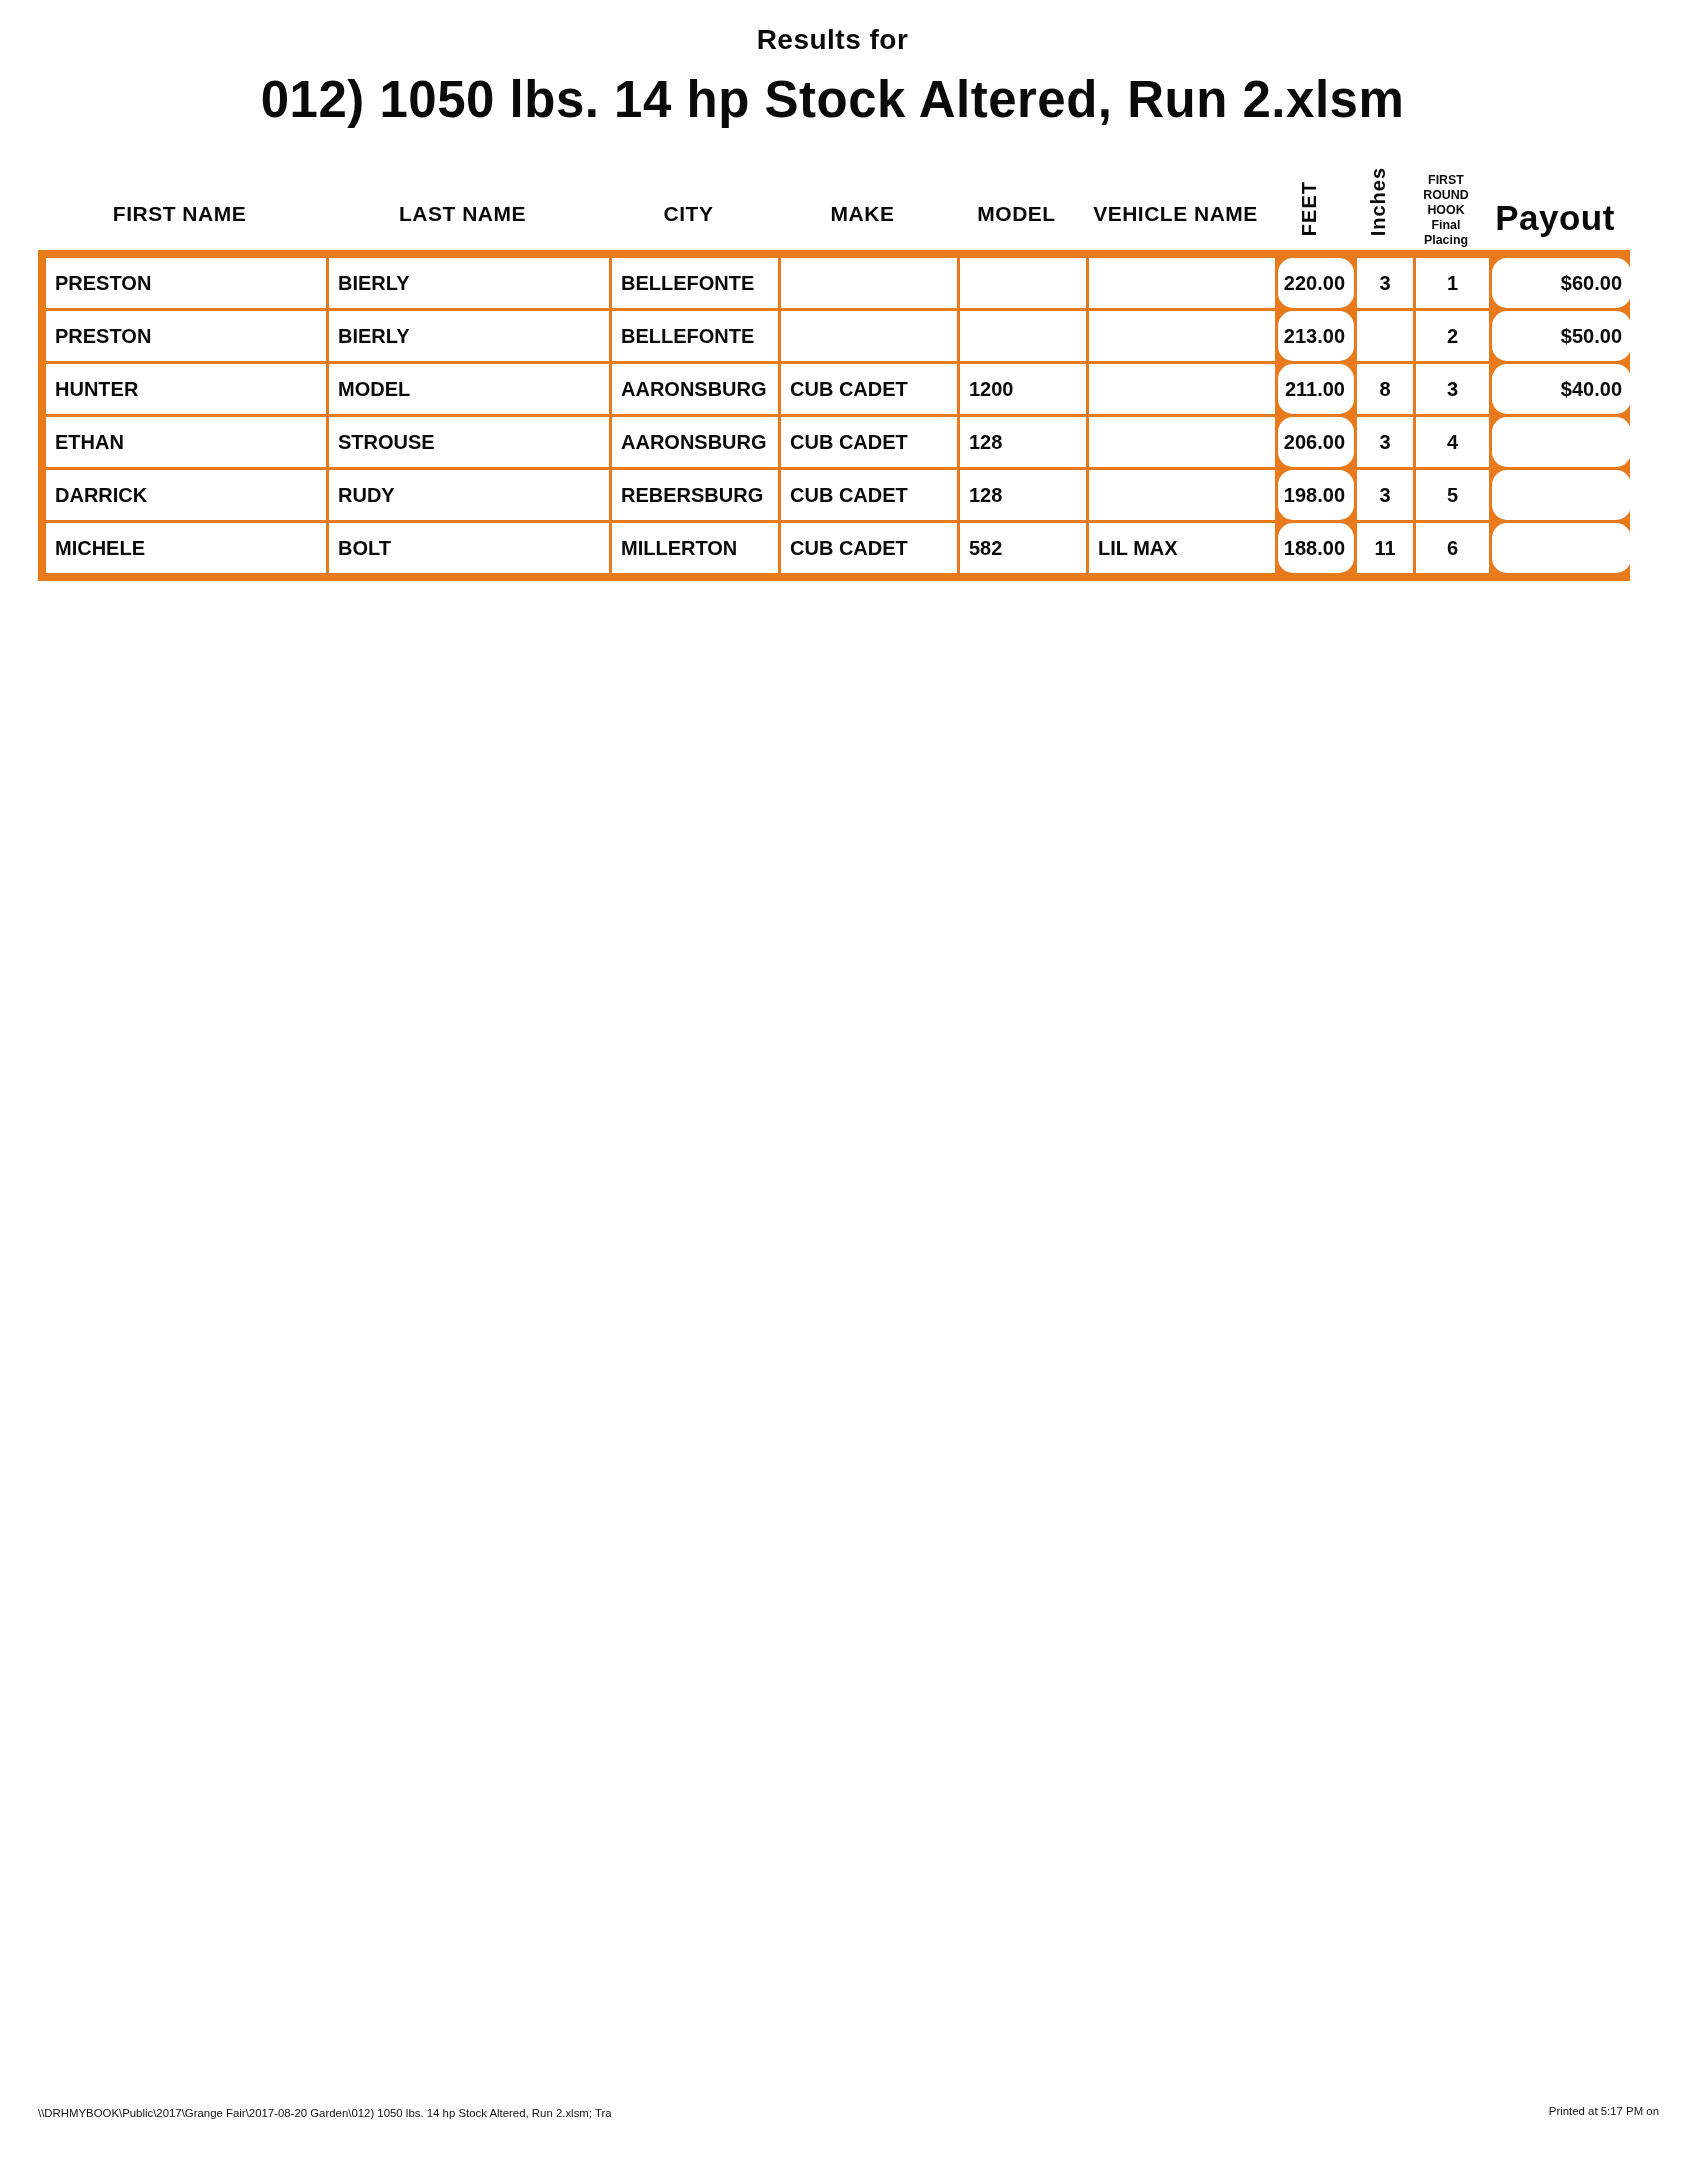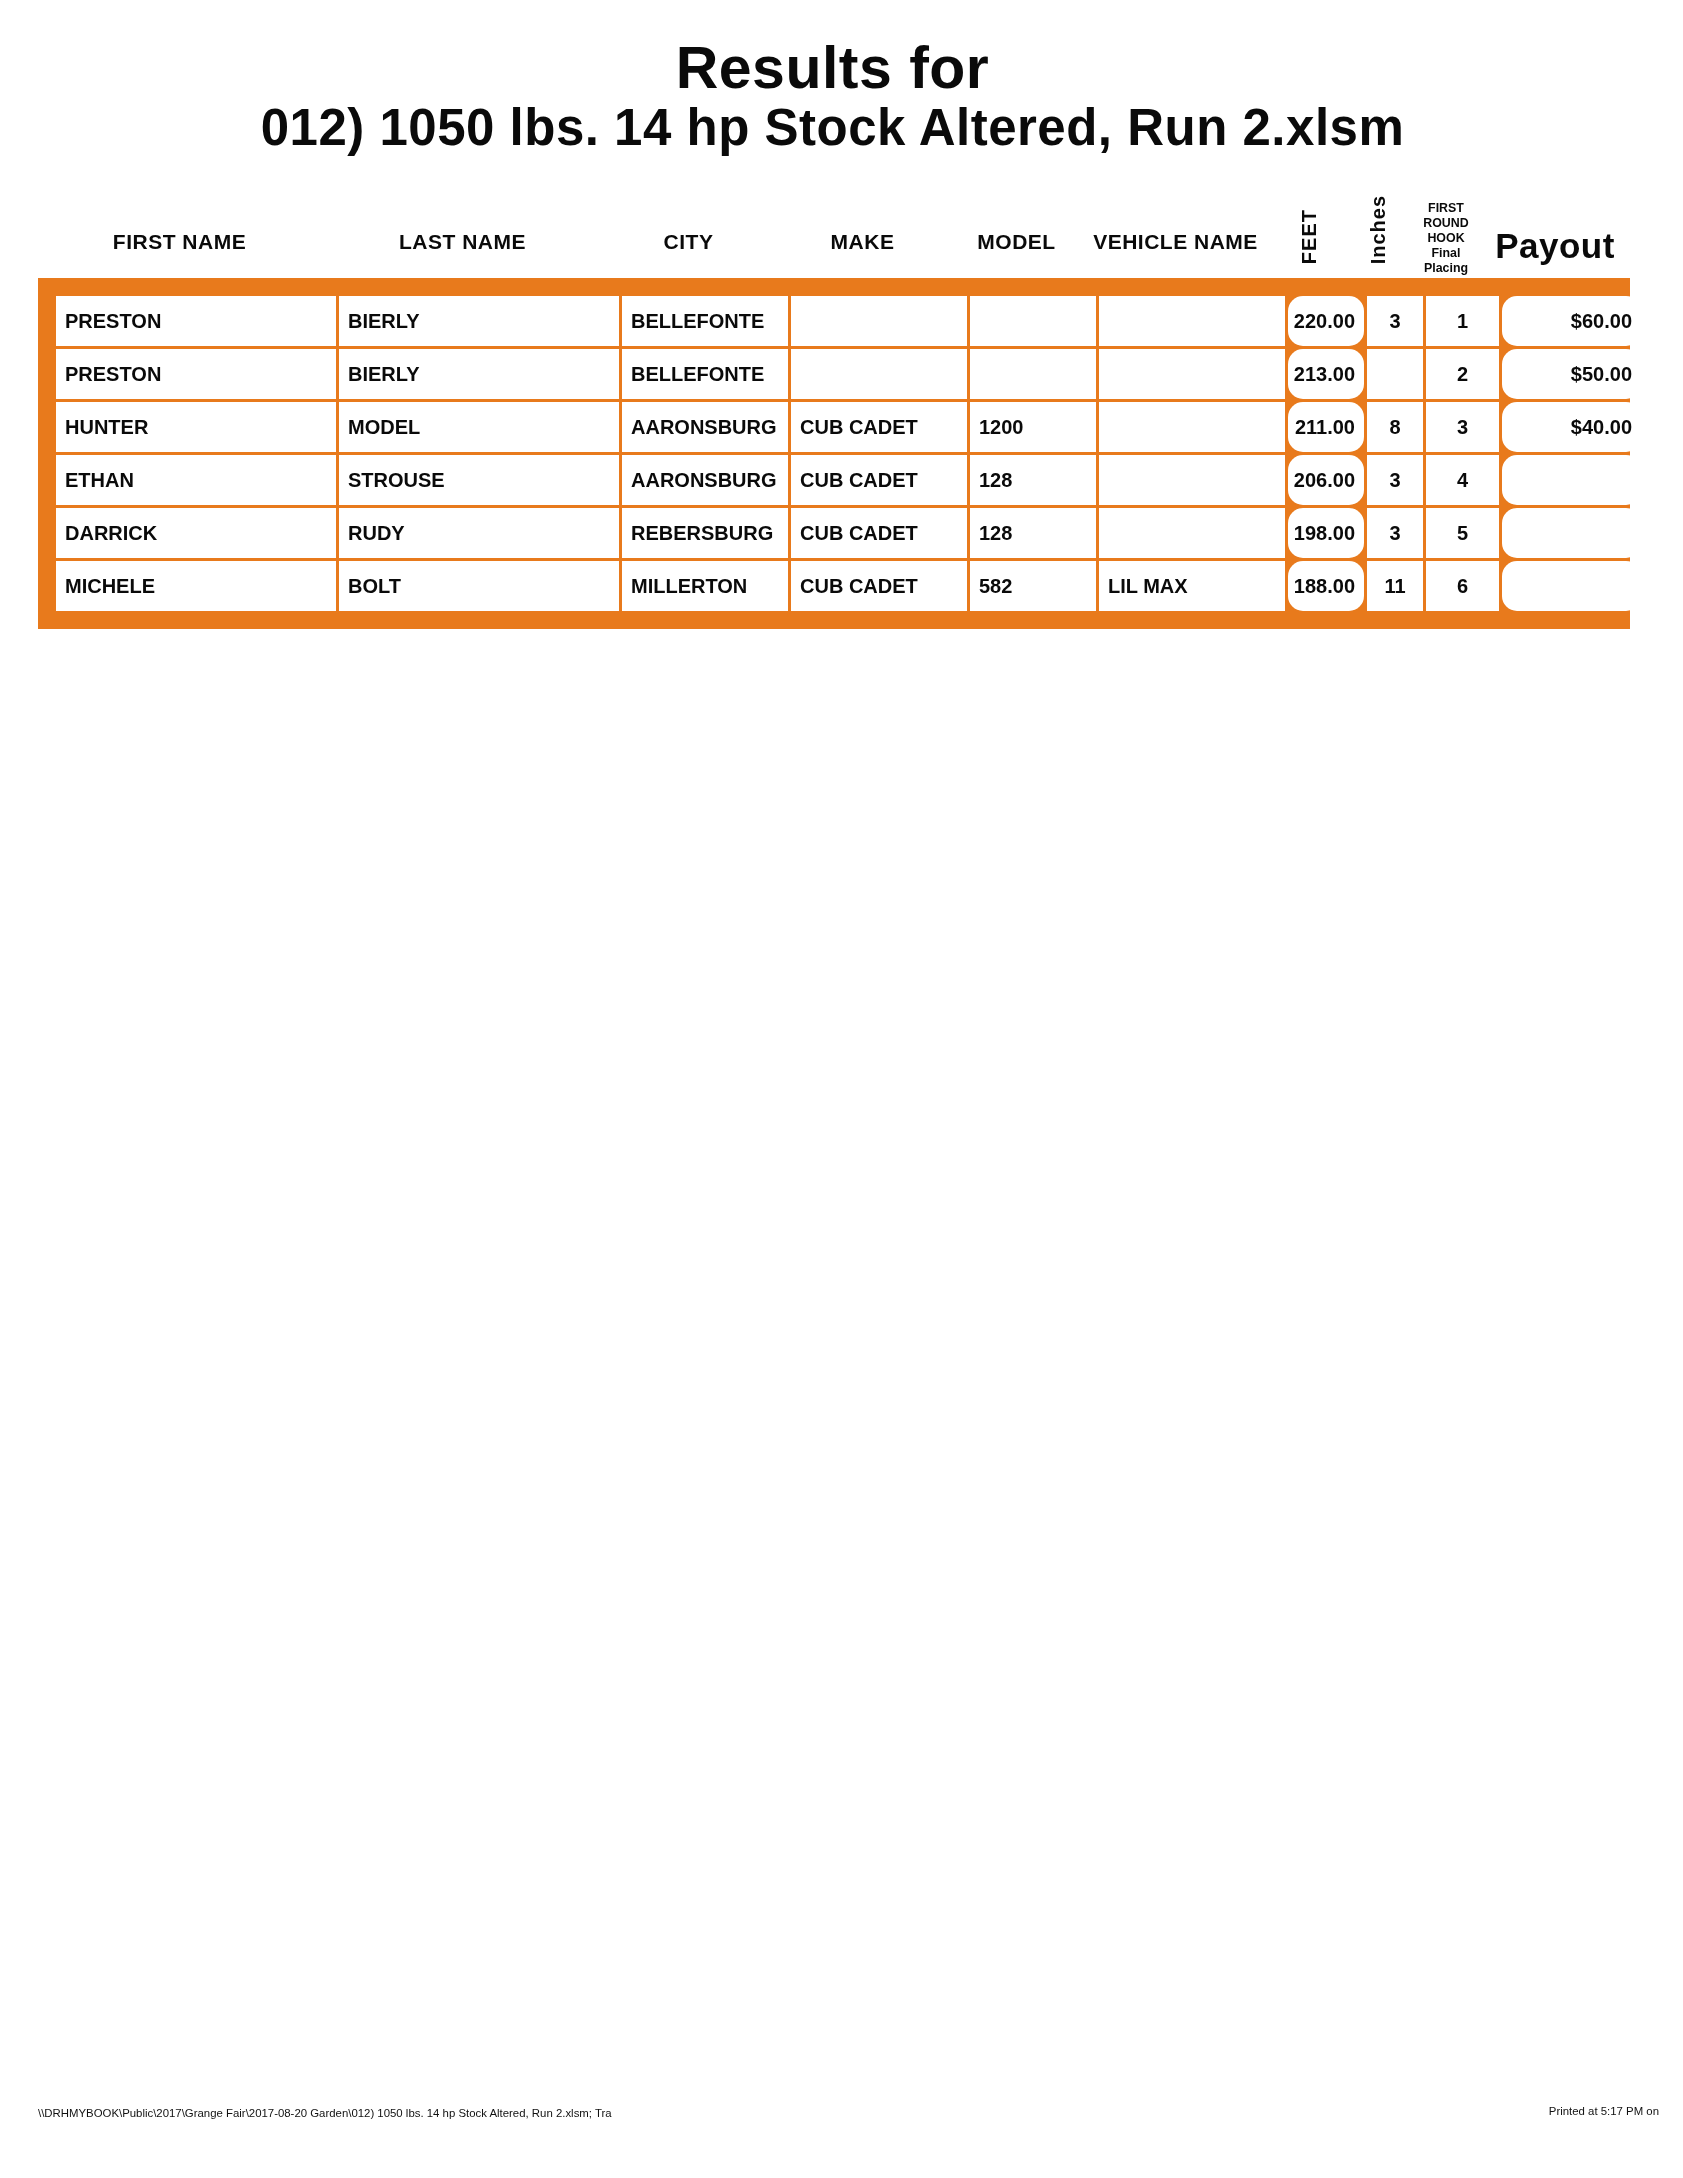--- a/index.html
+++ b/index.html
@@ -6,21 +6,21 @@
   html,body { background:#ffffff; }
   .page {
     position:relative;
     width:1683px; height:2178px;
     background:#ffffff;
     font-family:"Liberation Sans", sans-serif;
     color:#0a0a0a;
     overflow:hidden;
   }
   .title-block { width:1589px; margin-left:38px; text-align:center; }
-  .title1 { font-size:59px; line-height:44px; padding-top:46px; font-weight:bold; letter-spacing:0.5px; }
+  .title1 { font-size:28px; line-height:44px; padding-top:18px; font-weight:bold; letter-spacing:0.5px; }
   .title2 { font-size:51px; line-height:51px; padding-top:12px; font-weight:bold; letter-spacing:0.5px; }
 
   .header-grid {
     margin:30px 0 0 38px;
     display:grid;
     grid-template-columns:283px 283px 169px 179px 129px 189px 79px 59px 76px 142px;
     height:95px;
     align-items:end;
   }
   .hcell { display:flex; justify-content:center; align-items:flex-end; height:100%; }
@@ -37,21 +37,21 @@
   }
   .payout-h { font-weight:bold; font-size:35px; margin-bottom:12px; letter-spacing:0.5px; }
 
   .table-grid {
     margin-left:38px;
     width:1592px;
     display:grid;
     grid-template-columns:280px 280px 166px 176px 126px 186px 76px 56px 73px 139px;
     grid-auto-rows:50px;
     gap:3px;
-    padding:18px;
+    padding:8px;
     background:#E87A1C;
   }
   .cell {
     background:#ffffff;
     display:flex; align-items:center;
     font-weight:bold; font-size:20px;
     padding:0 9px;
     overflow:hidden; white-space:nowrap;
   }
   .al { justify-content:flex-start; }

